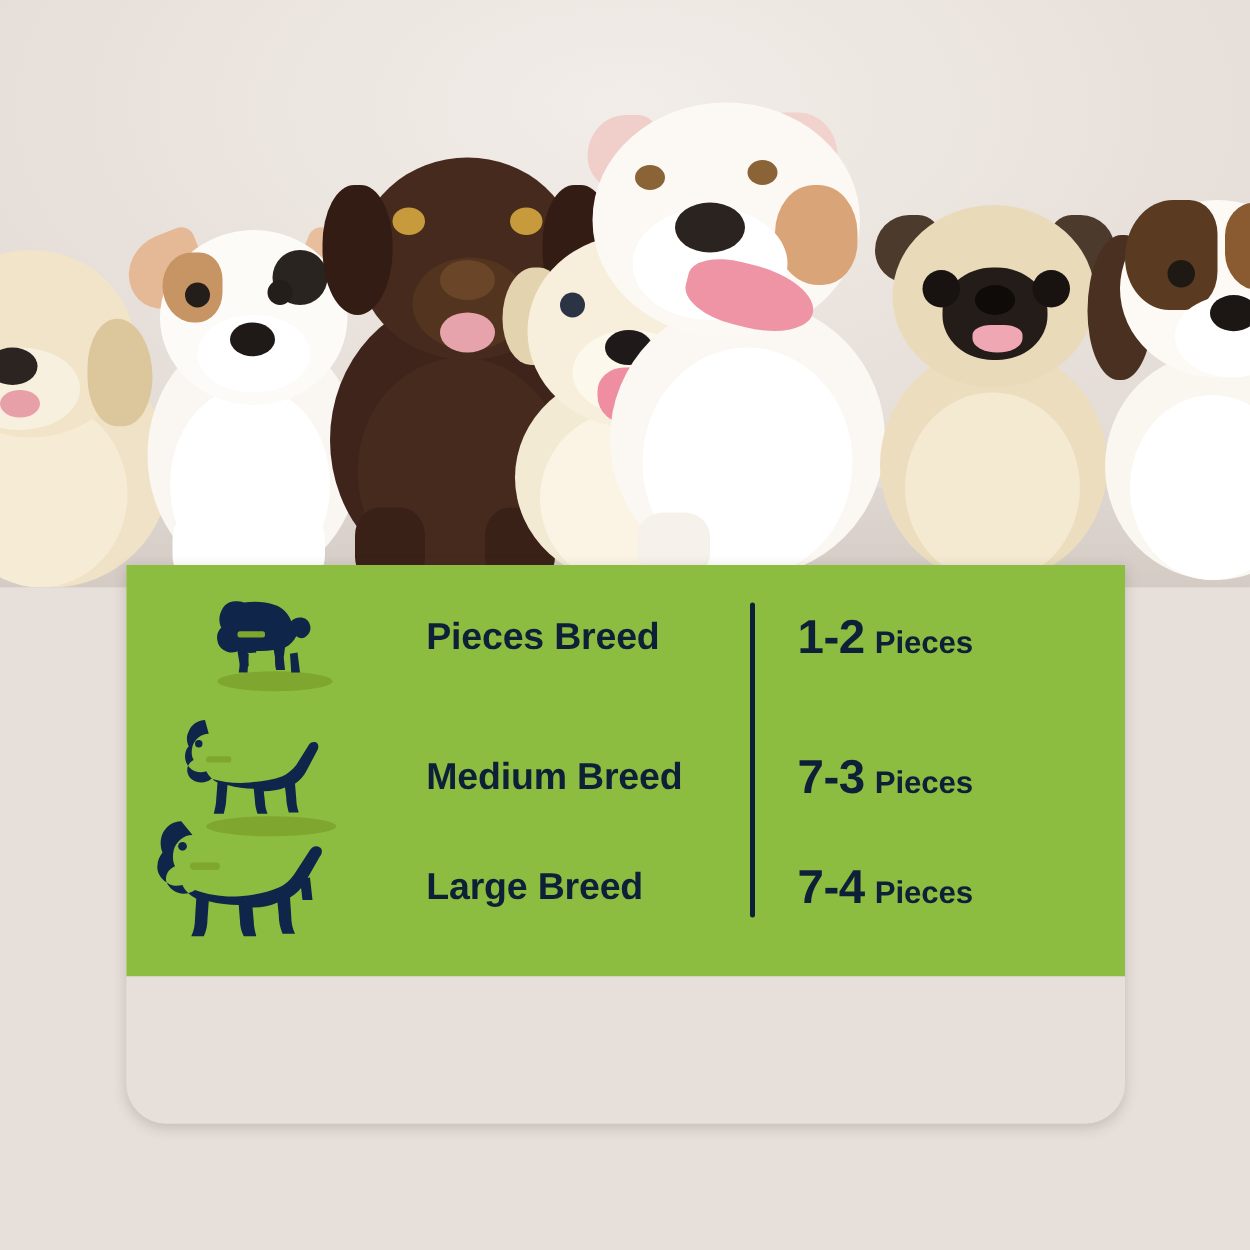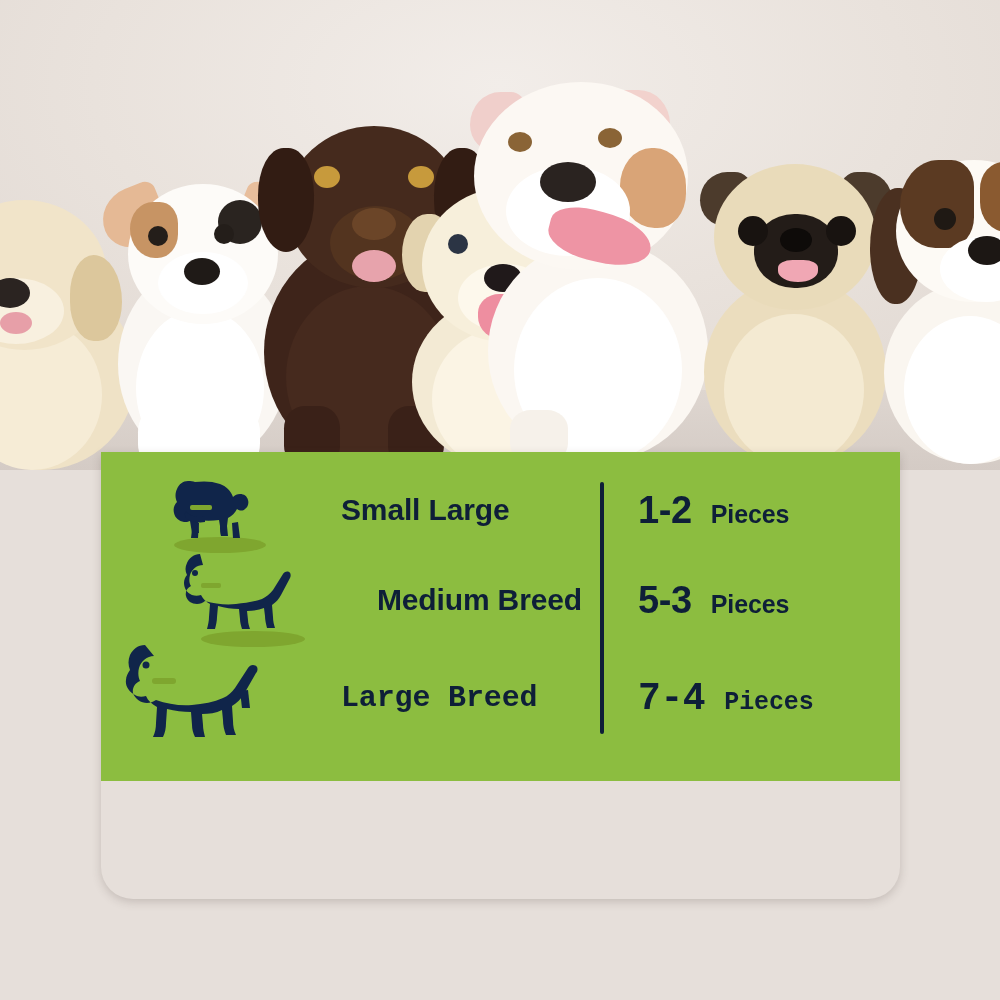--- a/index.html
+++ b/index.html
@@ -152,35 +152,35 @@
   .vdivider{
     position:absolute; left:499px; top:30px;
     width:4px; height:252px; background:#0E1F38; border-radius:2px;
   }
   .rows{ position:absolute; inset:0; }
   .row{
     position:absolute; left:0; width:100%; height:100px;
     display:flex; align-items:center;
   }
   .row-small{ top:8px; }
-  .row-medium{ top:98px;padding-left:36px; }
-  .row-large{ top:196px;font-family:Liberation Mono, monospace; }
+  .row-medium{ top:120px; }
+  .row-large{ top:208px; }
 
   .icon-cell{
     width:240px; display:flex; align-items:center; justify-content:center;
     position:relative; height:100px;
   }
   .icon-cell svg{ display:block; overflow:visible; }
   .breed-cell{
     flex:1; color:#0E1F38; font-weight:700; font-size:30px;
     letter-spacing:-.005em;
   }
   .amount-cell{
     width:300px; padding-left:38px; color:#0E1F38;
-    display:flex; align-items:baseline; gap:19px;
+    display:flex; align-items:baseline; gap:8px;
   }
   .amount-num{ font-weight:700; font-size:38px; letter-spacing:-.01em; }
   .amount-unit{ font-weight:700; font-size:25px; letter-spacing:-.005em; }
 </style>
 </head>
 <body>
 
 <div class="photo-band">
   <div class="floor"></div>
 
@@ -293,41 +293,41 @@
             <ellipse cx="74" cy="78" rx="46" ry="8" fill="#7FA62F"></ellipse>
             <g fill="#10254A">
               <path d="M42 14c-5 0-9 3-11 8-2 4-2 9 0 13-3 3-4 7-3 11 1 5 5 8 10 9 2 0 4 0 6-1l2 12h7l-1-13c7 1 14 1 21 0l1 6c0 4 0 7 1 10h7l-1-10 1-8c4-2 7-5 9-9 3 2 6 2 8 0 3-2 4-6 3-9-1-4-4-6-8-6-3 0-5 1-7 3-2-6-7-11-13-13-8-3-17-3-25-2-2-1-4-1-7-1z"></path>
               <path d="M40 44c3 4 8 6 13 6 2 0 4 0 6-1v6c-6 1-13 0-18-3-2-2-3-5-1-8z" fill="#10254A"></path>
               <rect x="44" y="38" width="22" height="5" rx="2" fill="#7FA62F"></rect>
               <path d="M47 55l-2 16h7l1-15z"></path>
               <path d="M92 55l2 16h-7l-1-15z"></path>
             </g>
           </svg>
         </div>
-        <div class="breed-cell">Small Large</div>
+        <div class="breed-cell">Pieces Breed</div>
         <div class="amount-cell">
           <span class="amount-num">1-2</span>
           <span class="amount-unit">Pieces</span>
         </div>
       </div>
 
       <div class="row row-medium">
         <div class="icon-cell">
           <svg width="168" height="94" viewBox="0 0 168 94">
             <ellipse cx="80" cy="86" rx="52" ry="8" fill="#7FA62F"></ellipse>
             <g fill="#10254A">
               <path d="M30 12c-6 0-11 4-13 10-1 4-1 8 1 11-4 2-6 6-5 10 1 5 6 8 11 8 3 0 6-1 8-3 10 3 21 4 31 3 9-1 18-2 26-5 4-2 8-5 11-9l10-16c1-2 4-3 6-2 2 1 2 4 1 6l-9 17c-2 4-5 7-9 10l1 12c0 4 1 8 2 11h-8c-1-4-2-8-2-12l-1-8c-5 2-11 3-17 3l1 9c0 3 1 6 2 9h-8c-1-3-2-7-2-10l-1-10c-7 0-14-1-21-3l-1 11c0 4-1 8-2 12h-8c1-4 2-8 2-12l1-13c-4-2-7-5-9-9-3 1-6 1-9 0-5-2-8-7-8-12 0-3 1-6 3-8-2-4-2-8 0-12 2-5 7-9 13-9z"></path>
               <rect x="28" y="30" width="20" height="5" rx="2" fill="#7FA62F"></rect>
               <circle cx="22" cy="20" r="3" fill="#10254A"></circle>
             </g>
           </svg>
         </div>
         <div class="breed-cell">Medium Breed</div>
         <div class="amount-cell">
-          <span class="amount-num">5-3</span>
+          <span class="amount-num">7-3</span>
           <span class="amount-unit">Pieces</span>
         </div>
       </div>
 
       <div class="row row-large">
         <div class="icon-cell">
           <svg width="186" height="104" viewBox="0 0 186 104">
             <g fill="#10254A">
               <path d="M26 10c-7 0-13 5-15 12-1 4-1 9 1 13-5 2-8 7-7 12 2 6 8 10 14 10 3 0 6-1 9-3 11 4 24 6 36 5 11-1 22-3 31-7 5-2 9-6 12-10l13-20c2-3 5-4 8-2 2 1 2 5 0 7l-12 21c-3 5-7 9-12 12l1 15c0 5 1 10 3 14h-10c-2-5-3-10-3-15l-1-10c-6 3-13 4-20 4l1 11c0 4 1 8 2 12h-10c-2-4-3-8-3-12l-1-13c-8 0-16-1-24-3l-1 14c0 5-1 10-3 14h-10c2-4 3-9 3-14l1-16c-5-3-9-6-11-11-4 1-8 1-11-1-6-3-10-9-9-15 0-4 2-7 4-10-2-5-2-10 0-15 3-6 8-10 15-10z"></path>
               <rect x="24" y="32" width="24" height="6" rx="3" fill="#7FA62F"></rect>

